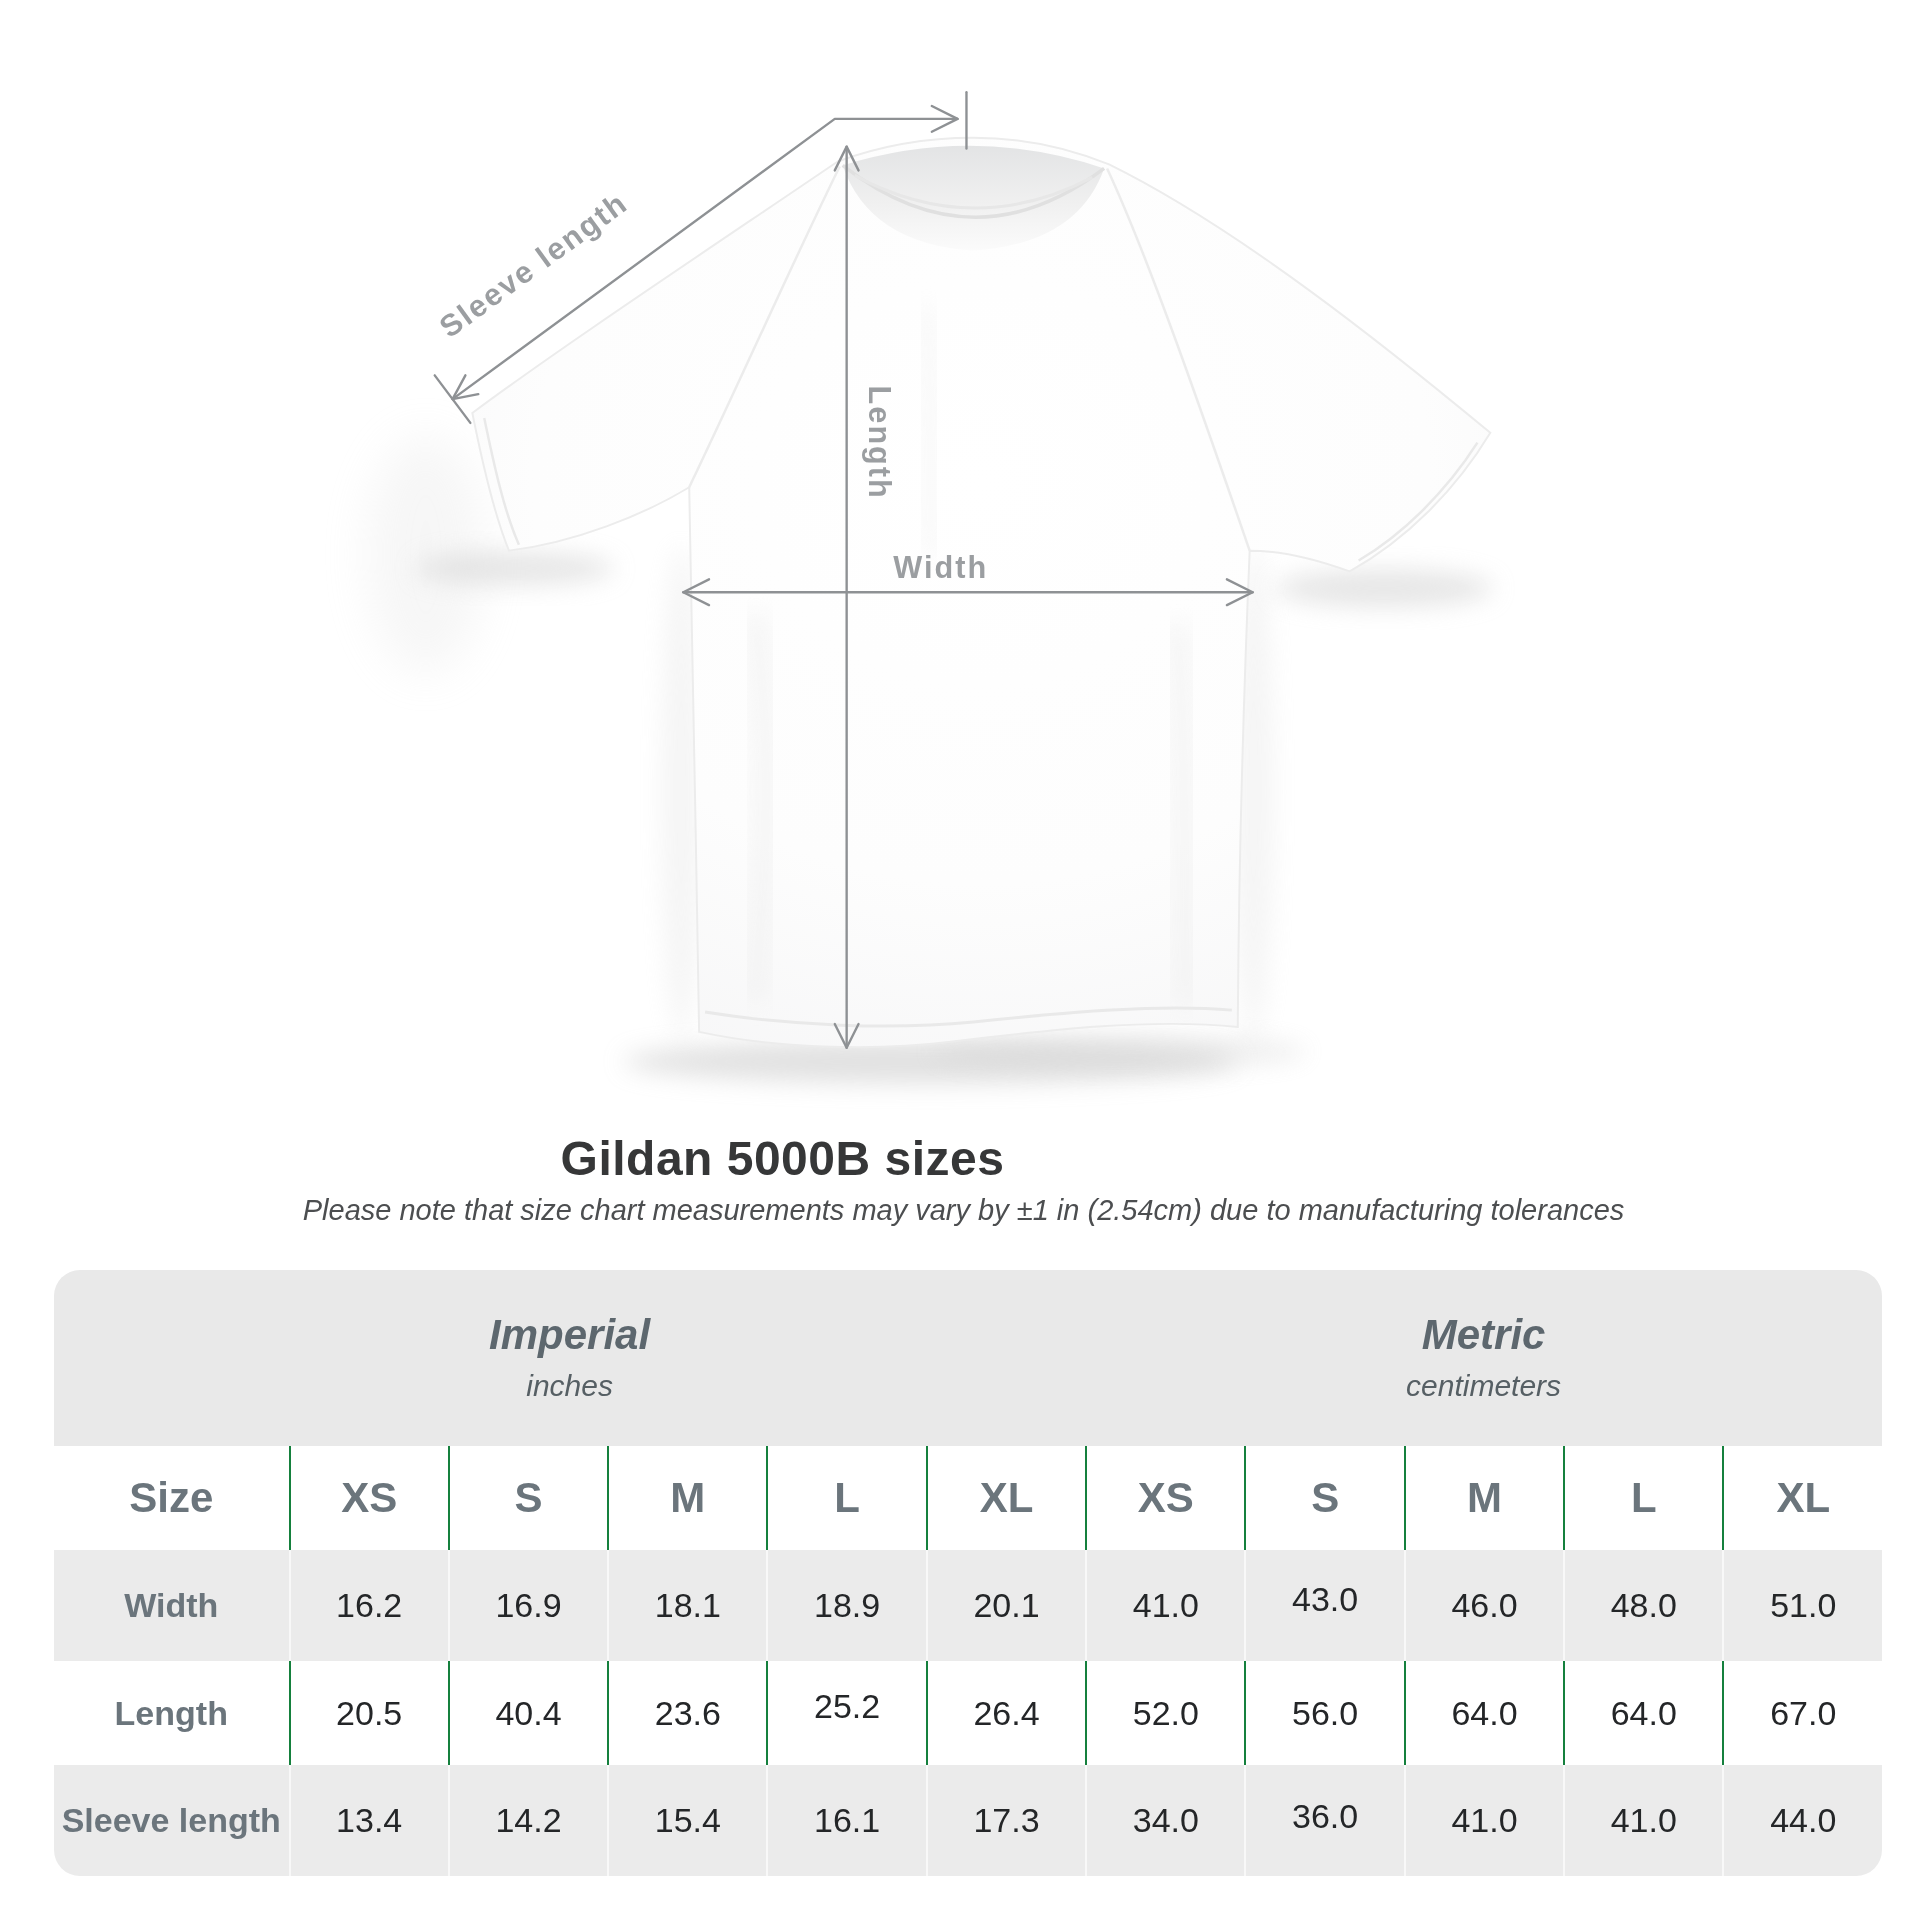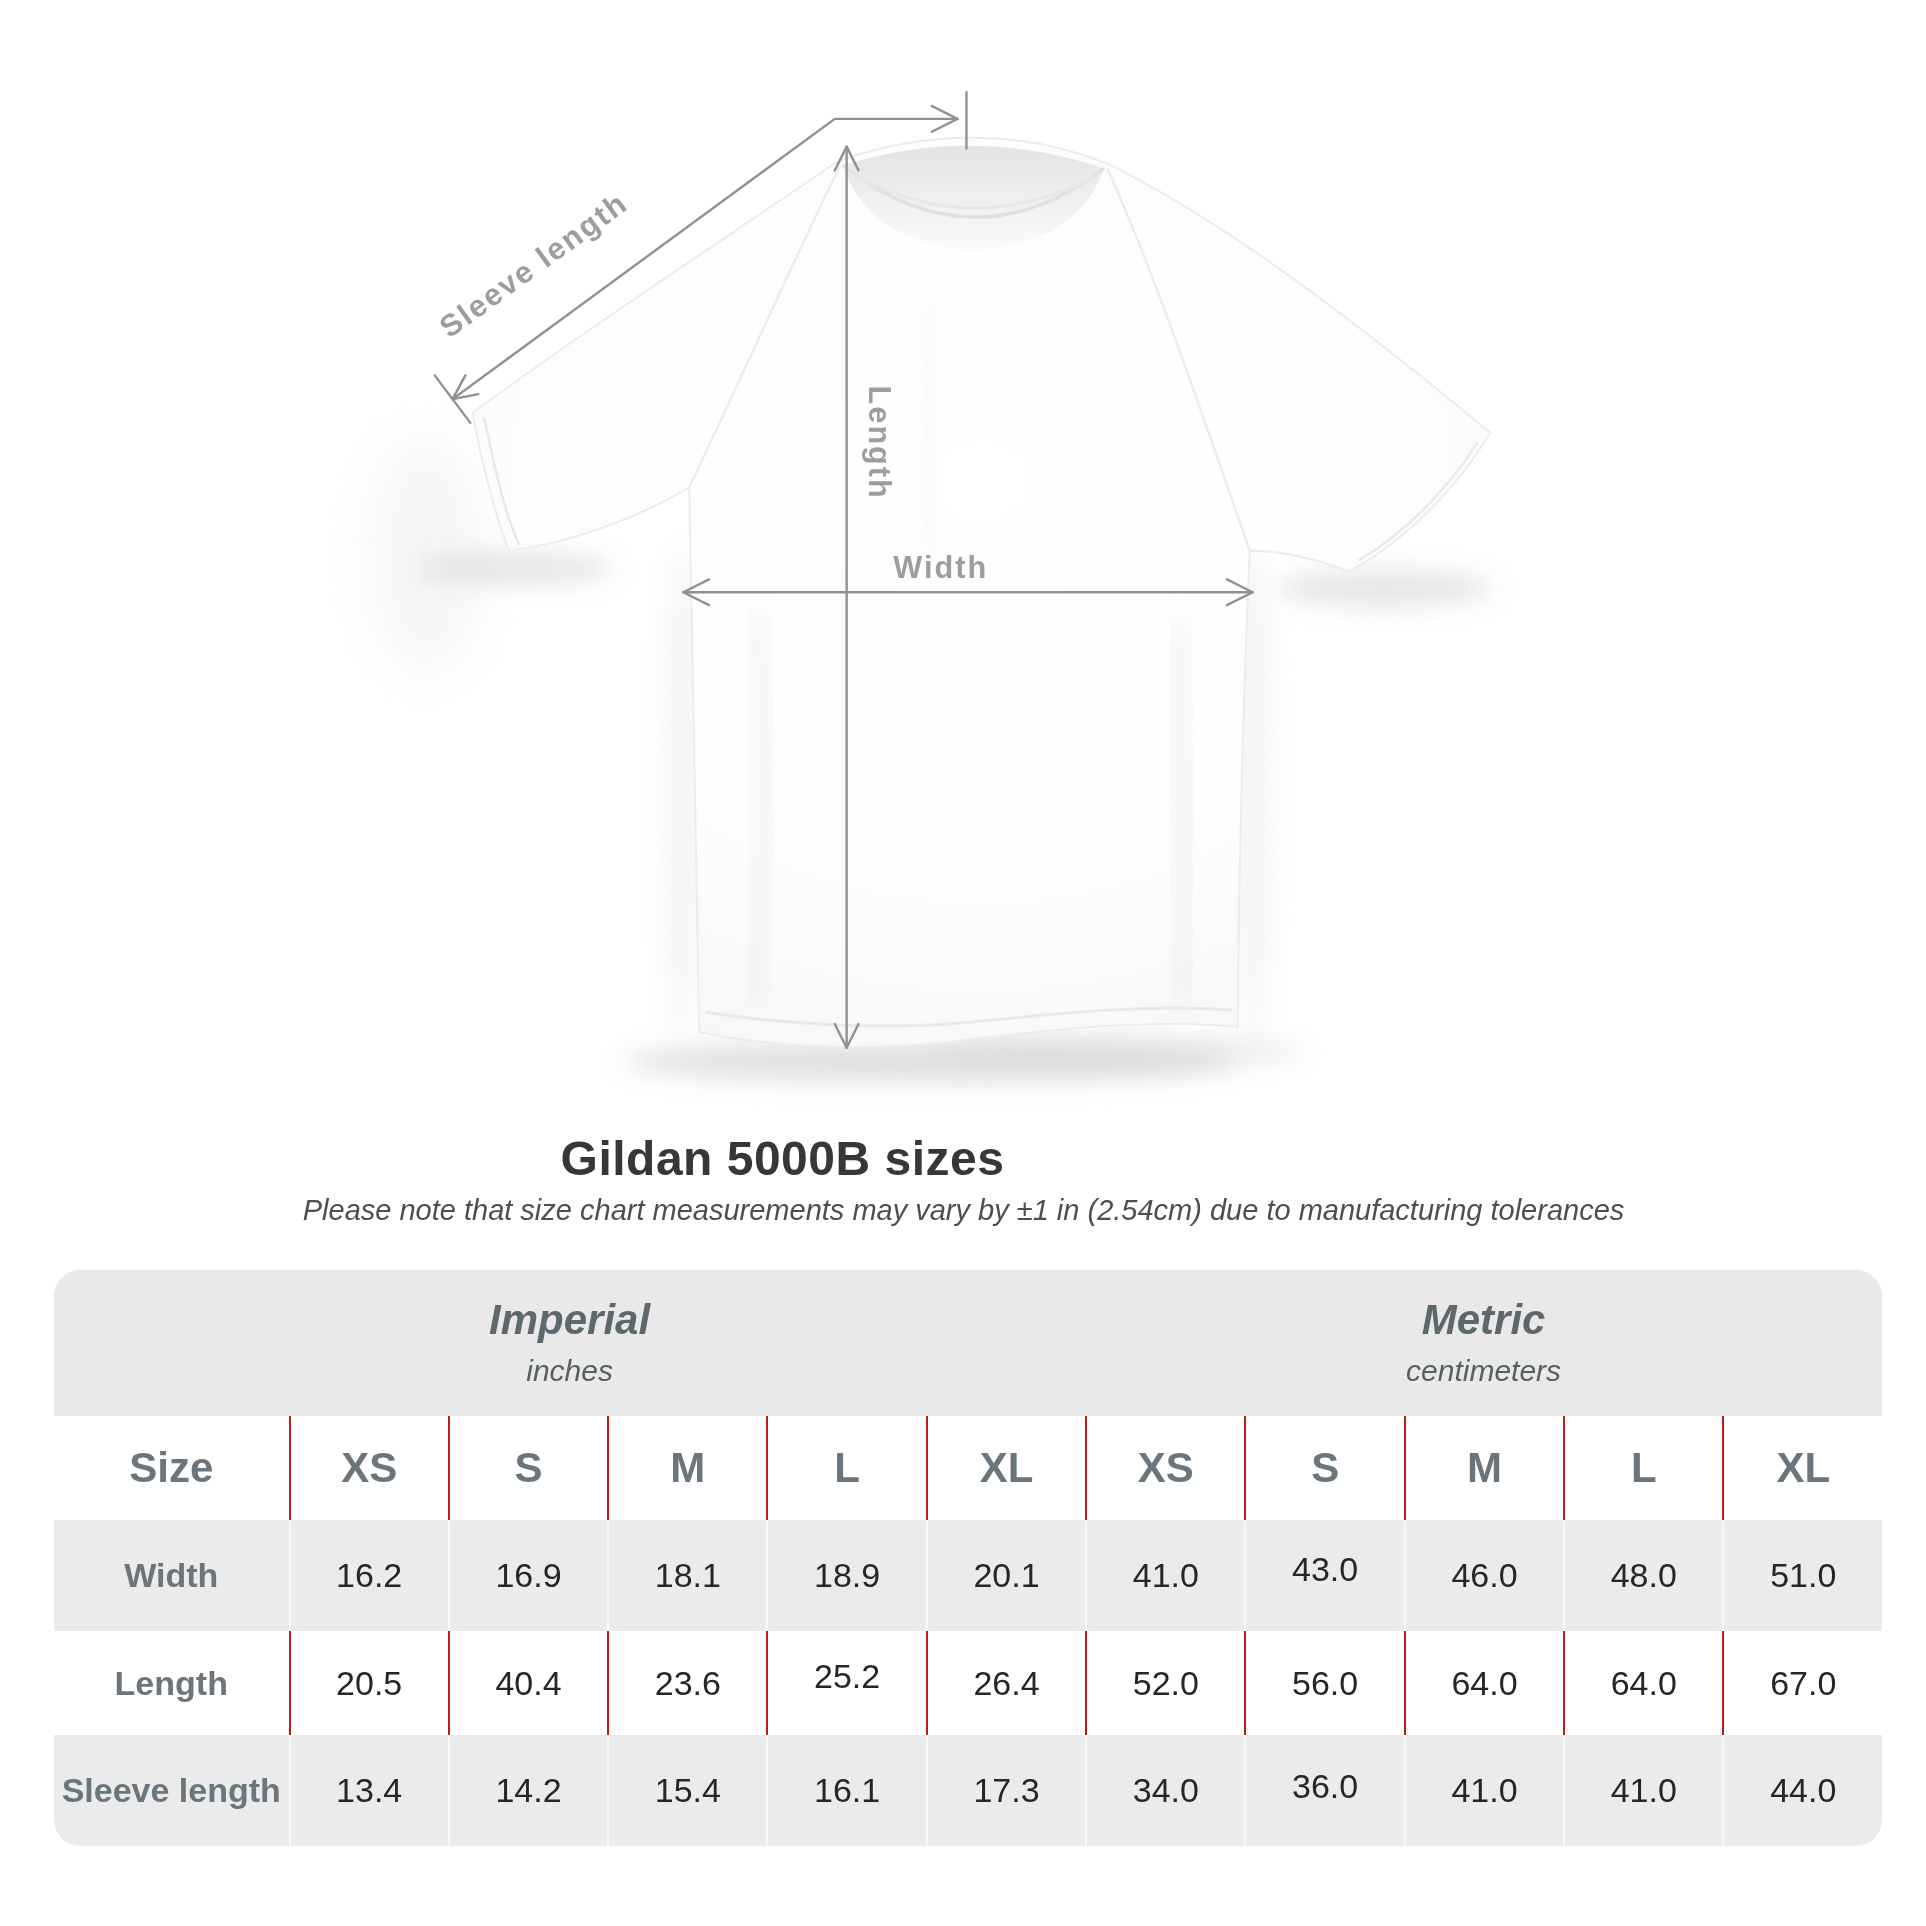--- a/index.html
+++ b/index.html
@@ -14,36 +14,36 @@
       font-size:48px;font-weight:700;color:#363738;letter-spacing:0.5px;}
   .page-subtitle{position:absolute;left:0;top:1194px;width:1927px;text-align:center;
       font-size:29px;font-style:italic;color:#4c4e50;}
 
   
   table.size-table{position:absolute;left:54px;top:1270px;width:1828px;
       border-collapse:separate;border-spacing:0;table-layout:fixed;}
   col.c-size{width:234px;}
   col.c-data{width:159px;}
 
-  tr.band-row td{height:146px;background:#e9e9e9;vertical-align:middle;text-align:center;padding:0;margin-left:32px;}
+  tr.band-row td{height:176px;background:#e9e9e9;vertical-align:middle;text-align:center;padding:0;margin-left:32px;}
   td.band-left{border-top-left-radius:26px;}
   td.band-right{border-top-right-radius:26px;}
   .unit-name{font-size:42px;font-weight:700;font-style:italic;color:#5d676e;line-height:1.05;}
   .unit-sub{font-size:30px;font-style:italic;color:#565f64;margin-top:12px;}
 
   tr.header-row td{height:104px;background:#ffffff;}
   tr.row-width td{height:111px;background:#ebebeb;}
   tr.row-length td{height:104px;background:#ffffff;}
   tr.row-sleeve td{height:111px;background:#ebebeb;}
   tr.row-sleeve td:first-child{border-bottom-left-radius:26px;}
   tr.row-sleeve td:last-child{border-bottom-right-radius:26px;}
 
   td{vertical-align:middle;text-align:center;padding:0;}
   tr.header-row td + td,
-  tr.row-length td + td{border-left:2px solid #b91c1c;}
+  tr.row-length td + td{border-left:2px solid #15803d;}
   tr.row-width td + td,
   tr.row-sleeve td + td{border-left:2px solid #f8f8f8;}
 
   .hdr{font-size:42px;font-weight:700;color:#6b757c;}
   .rowlab{font-size:34px;font-weight:700;color:#6b757c;}
   .val{font-size:34px;font-weight:400;color:#242628;display:inline-block;position:relative;}
   .up6{top:-6px;} .up7{top:-7px;} .up4{top:-4px;}
 
   
   text.meas-label{font-family:"Liberation Sans",sans-serif;font-weight:700;

